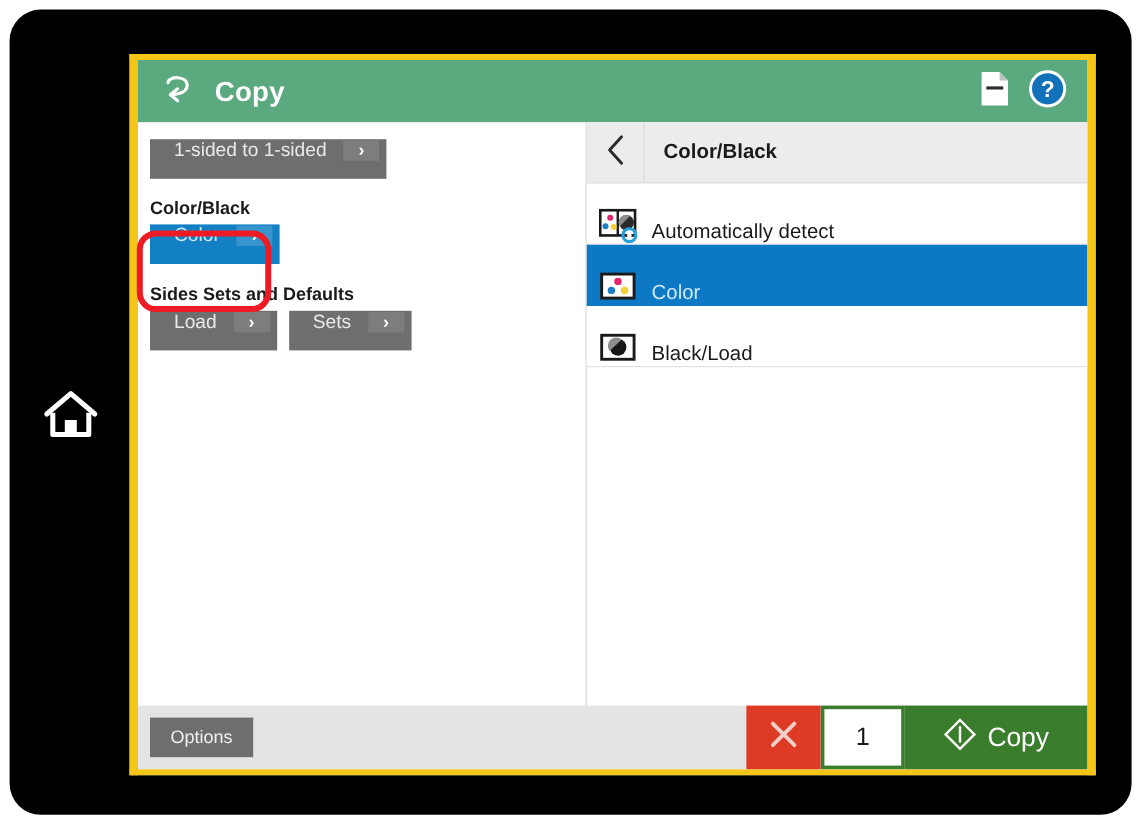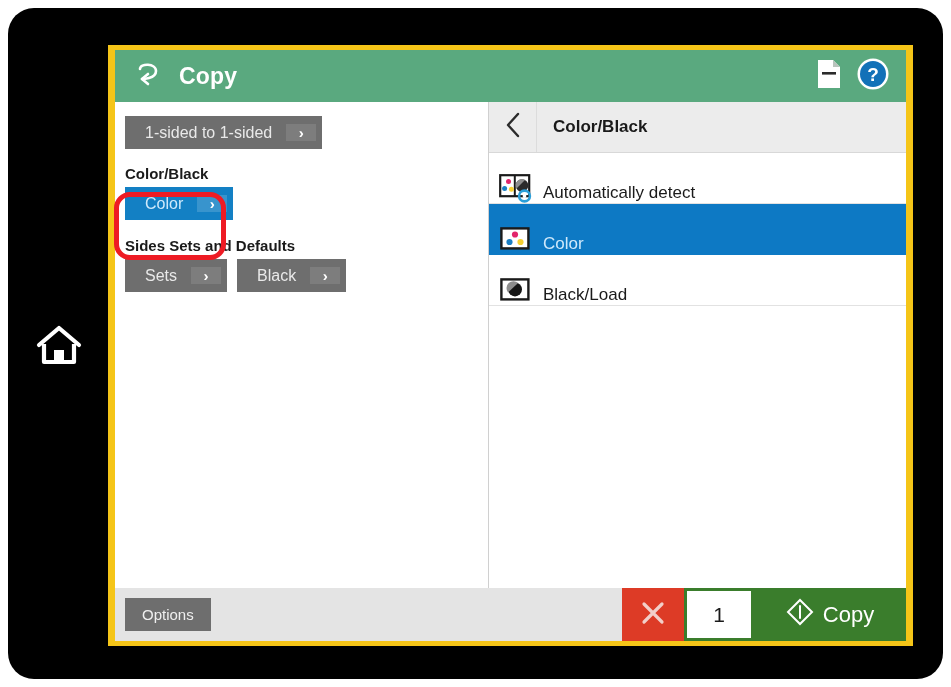--- a/index.html
+++ b/index.html
@@ -21,21 +21,21 @@
   .header{position:absolute;left:115px;top:50px;width:791px;height:52px;background:#5aa97f;display:flex;align-items:center;}
   .back-arrow{width:46px;height:52px;display:flex;align-items:center;justify-content:center;margin-left:10px;}
   .header-title{color:#ffffff;font-size:23px;font-weight:700;margin-left:8px;letter-spacing:.2px;}
   .header-right{margin-left:auto;display:flex;align-items:center;gap:14px;padding-right:16px;}
 
   
   .left-pane{position:absolute;left:115px;top:102px;width:373px;height:486px;background:#ffffff;}
   .grp-label{font-size:15px;font-weight:700;color:#1a1a1a;margin:0 0 5px 10px;}
   .grp{margin-top:12px;}
   .btn-row{display:flex;gap:10px;margin-left:10px;}
-  .sbtn{display:inline-flex;align-items:center;height:33px;background:#6e6e6e;color:#ffffff;border:none;cursor:pointer;font-family:inherit;}
+  .sbtn{display:inline-flex;align-items:flex-start;height:33px;background:#6e6e6e;color:#ffffff;border:none;cursor:pointer;font-family:inherit;}
   .sbtn .lbl{display:flex;align-items:center;padding:0 14px;font-size:16px;color:#e9e9e9;}
   .sbtn .chev{display:flex;align-items:center;justify-content:center;width:30px;background:rgba(255,255,255,.11);font-size:15px;color:#ffffff;font-weight:700;}
   .sbtn.blue{background:#1380c4;}
   .sbtn.blue .lbl{color:#cfe9fb;}
   .sbtn.blue .chev{background:rgba(255,255,255,.16);}
 
   
   .vdiv{position:absolute;left:488px;top:102px;width:1px;height:486px;background:#d0d0d0;}
 
   
@@ -127,25 +127,25 @@
           <span class="lbl">Color</span>
           <span class="chev">›</span>
         </button>
       </div>
     </div>
 
     <div class="grp" style="margin-top:17px;">
       <div class="grp-label">Sides Sets and Defaults</div>
       <div class="btn-row">
         <button class="sbtn">
+          <span class="lbl">Load</span>
+          <span class="chev">›</span>
+        </button>
+        <button class="sbtn">
           <span class="lbl">Sets</span>
-          <span class="chev">›</span>
-        </button>
-        <button class="sbtn">
-          <span class="lbl">Black</span>
           <span class="chev">›</span>
         </button>
       </div>
     </div>
   </div>
 
   <div class="vdiv"></div>
 
   <div class="right-pane">
     <div class="rp-header">

